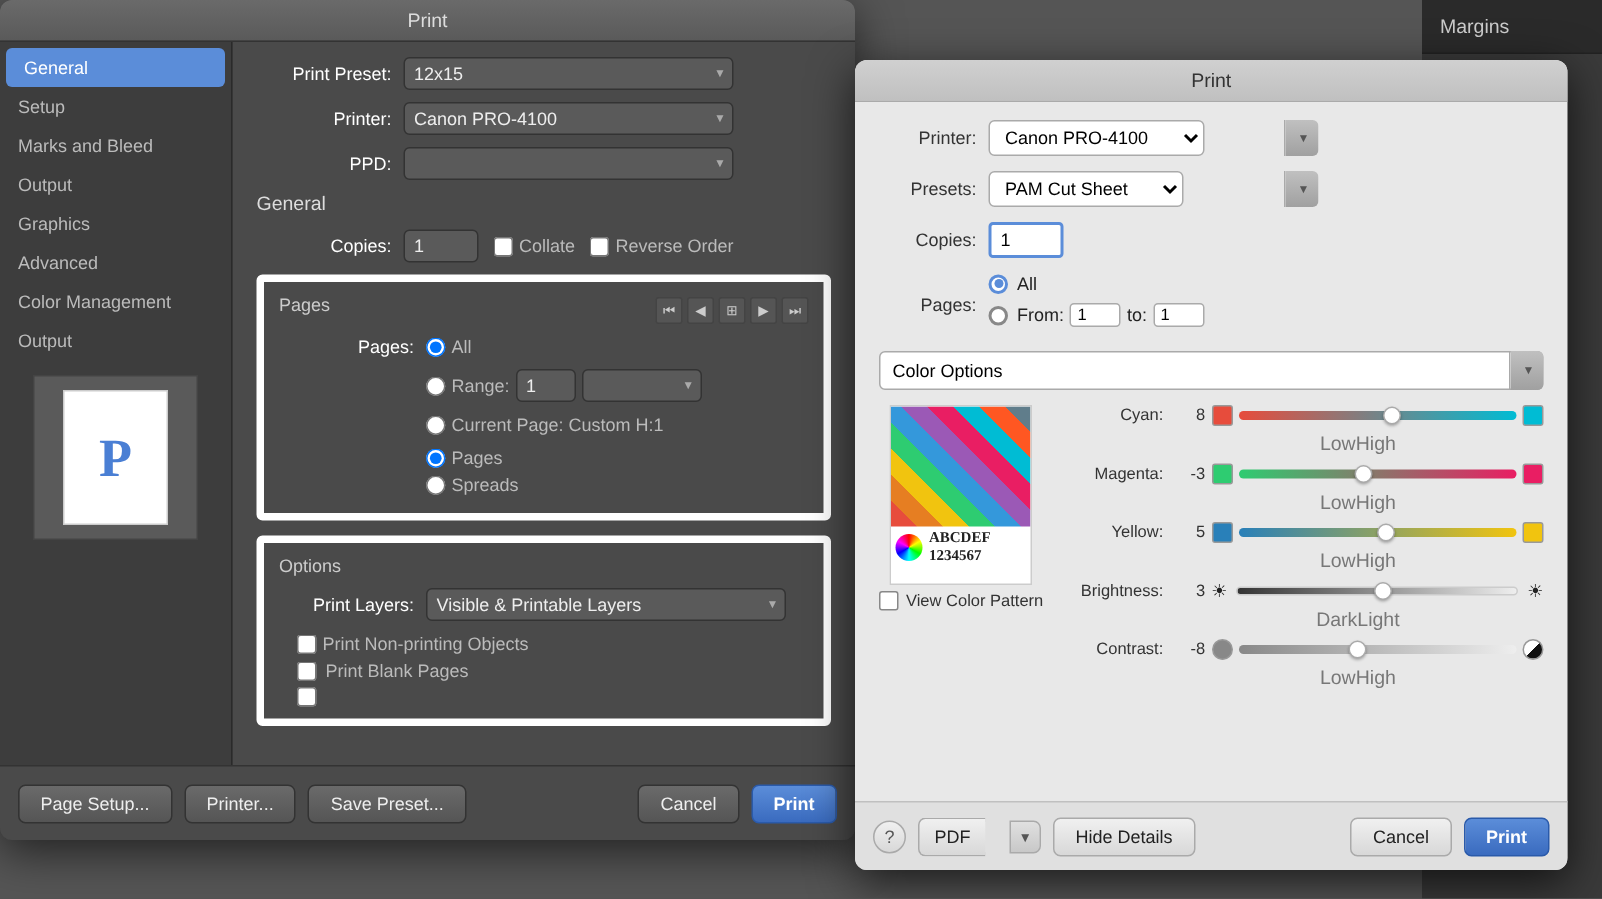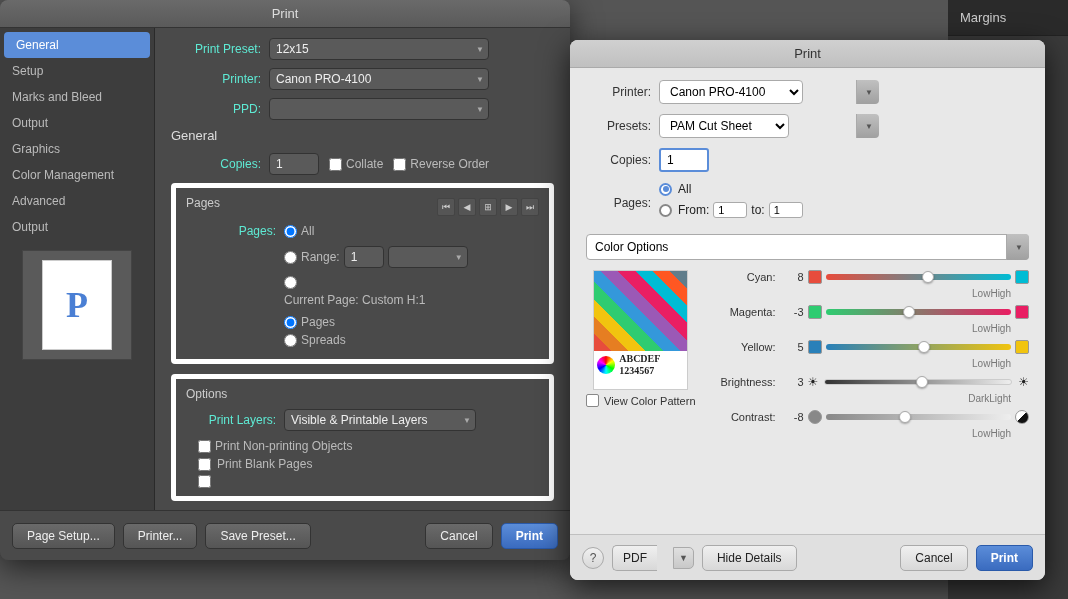--- a/index.html
+++ b/index.html
@@ -82,21 +82,21 @@
       color: #ddd;
       margin-bottom: 10px;
       font-weight: 500;
     }
     .form-row {
       display: flex;
       align-items: center;
       margin-bottom: 8px;
     }
     .form-label {
-      color: #5eead4;
+      color: #ffffff;
       width: 90px;
       text-align: right;
       margin-right: 8px;
       font-size: 12px;
     }
     .form-select {
       background: #5a5a5a;
       color: #eee;
       border: 1px solid #333;
       border-radius: 4px;
@@ -471,22 +471,22 @@
       transform: translateY(-50%);
     }
     .color-swatch-right {
       width: 14px; height: 14px;
       border: 1px solid #999;
       border-radius: 2px;
       flex-shrink: 0;
     }
     .slider-sub {
       display: flex;
-      justify-content: flex-end;
-      font-size: 10px;
+      justify-content: center;
+      font-size: 13px;
       color: #777;
       margin-bottom: 6px;
       margin-left: 94px;
       margin-right: 18px;
     }
 
     .overlay-bottom {
       position: absolute;
       bottom: 0; left: 0; right: 0;
       height: 46px;
@@ -575,22 +575,22 @@
     <span>Print</span>
   </div>
   <div class="dialog-content">
 
     <div class="sidebar">
       <div class="sidebar-item active">General</div>
       <div class="sidebar-item">Setup</div>
       <div class="sidebar-item">Marks and Bleed</div>
       <div class="sidebar-item">Output</div>
       <div class="sidebar-item">Graphics</div>
+      <div class="sidebar-item">Advanced</div>
       <div class="sidebar-item">Color Management</div>
-      <div class="sidebar-item">Advanced</div>
       <div class="sidebar-item">Output</div>
 
       <div class="preview-area">
         <div class="preview-page">
           <div class="preview-p">P</div>
         </div>
       </div>
     </div>
 
     <div class="main-area">
@@ -659,21 +659,21 @@
             <input type="radio" name="pages" style="">
             <span>Range:</span>
           </label>
           <input class="form-input" type="text" value="1" style="width: 40px; margin-left: 4px;">
           <div class="select-wrap" style="margin-left:4px;">
             <select class="form-select" style="width:80px;"><option></option></select>
           </div>
         </div>
         <div class="form-row">
           <span class="form-label"></span>
-          <label style="display:flex;align-items:flex-start;gap:4px;color:#bbb;flex-direction:column;">
+          <label style="display:flex;align-items:flex-end;gap:4px;color:#bbb;">
             <input type="radio" name="pages" style="">
             <span>Current Page: Custom H:1</span>
           </label>
         </div>
         <div style="margin-left:98px;">
           <label style="display:flex;align-items:center;gap:4px;color:#bbb;margin-bottom:4px;">
             <input type="radio" name="pagetype" checked="" style="">
             <span>Pages</span>
           </label>
           <label style="display:flex;align-items:center;gap:4px;color:#bbb;margin-bottom:4px;">
@@ -681,21 +681,21 @@
             <span>Spreads</span>
           </label>
         </div>
       </div>
 
       <div class="section-box">
         <div class="section-box-title">Options</div>
         <div class="form-row">
           <span class="form-label">Print Layers:</span>
           <div class="select-wrap">
-            <select class="form-select" style="width:192px;">
+            <select class="form-select" style="width:240px;">
               <option>Visible &amp; Printable Layers</option>
             </select>
           </div>
         </div>
         <div style="margin-left:12px;">
           <label style="display:flex;align-items:center;gap:4px;color:#bbb;margin-bottom:4px;">
             <input type="checkbox" style="">
             <span>Print Non-printing Objects</span>
           </label>
           <label style="display:flex;align-items:center;gap:6px;color:#bbb;margin-bottom:4px;">

